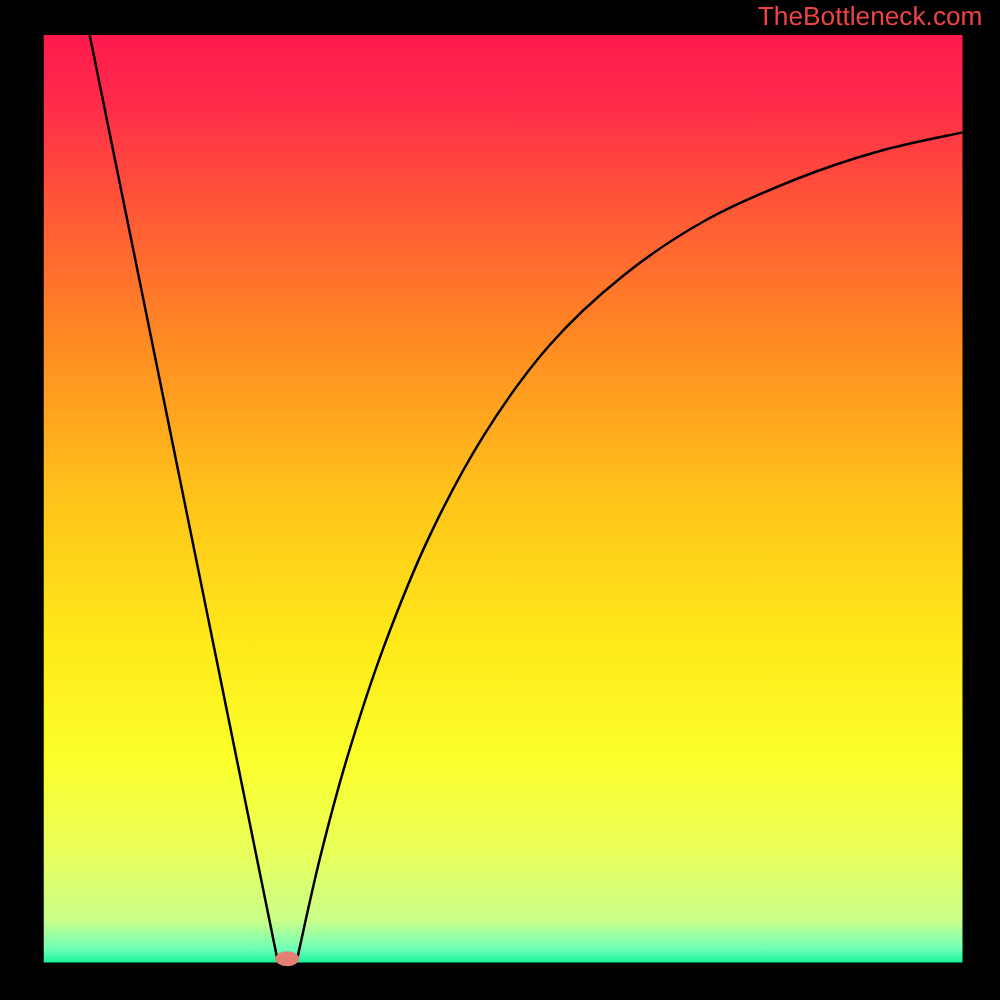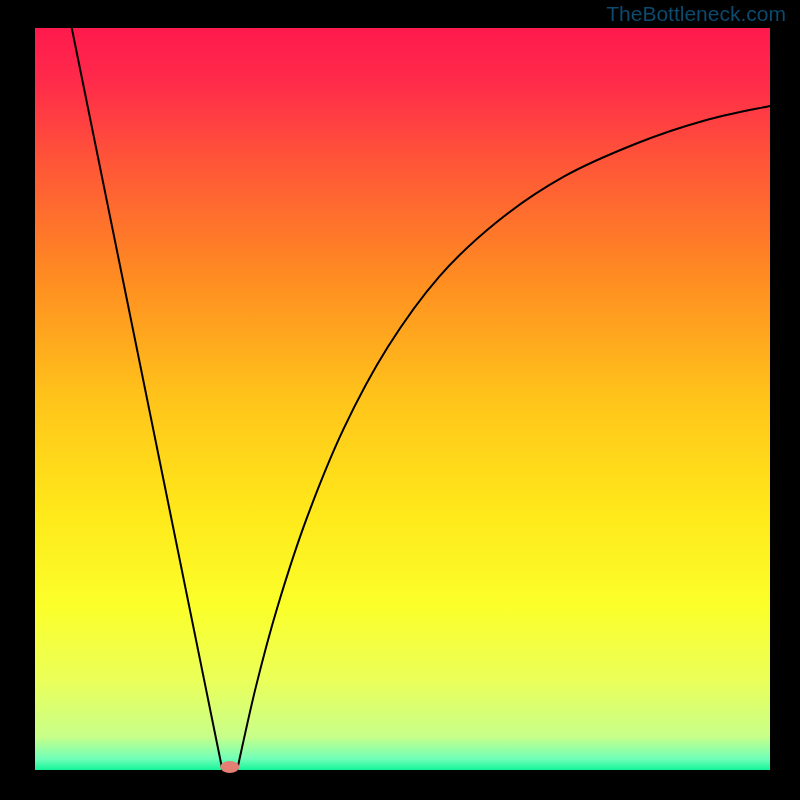--- a/index.html
+++ b/index.html
@@ -11,21 +11,21 @@
     width: 800px;
     height: 800px;
     position: relative;
   }
   .watermark {
     position: absolute;
     top: 2px;
     right: 14px;
     font-family: Arial, Helvetica, sans-serif;
     font-size: 21px;
-    color: #0c4a6e;
+    color: #ef4444;
     z-index: 10;
     margin-left: 34px;
   }
   svg {
     display: block;
   }
 </style>
 </head>
 <body>
 <div class="container">

